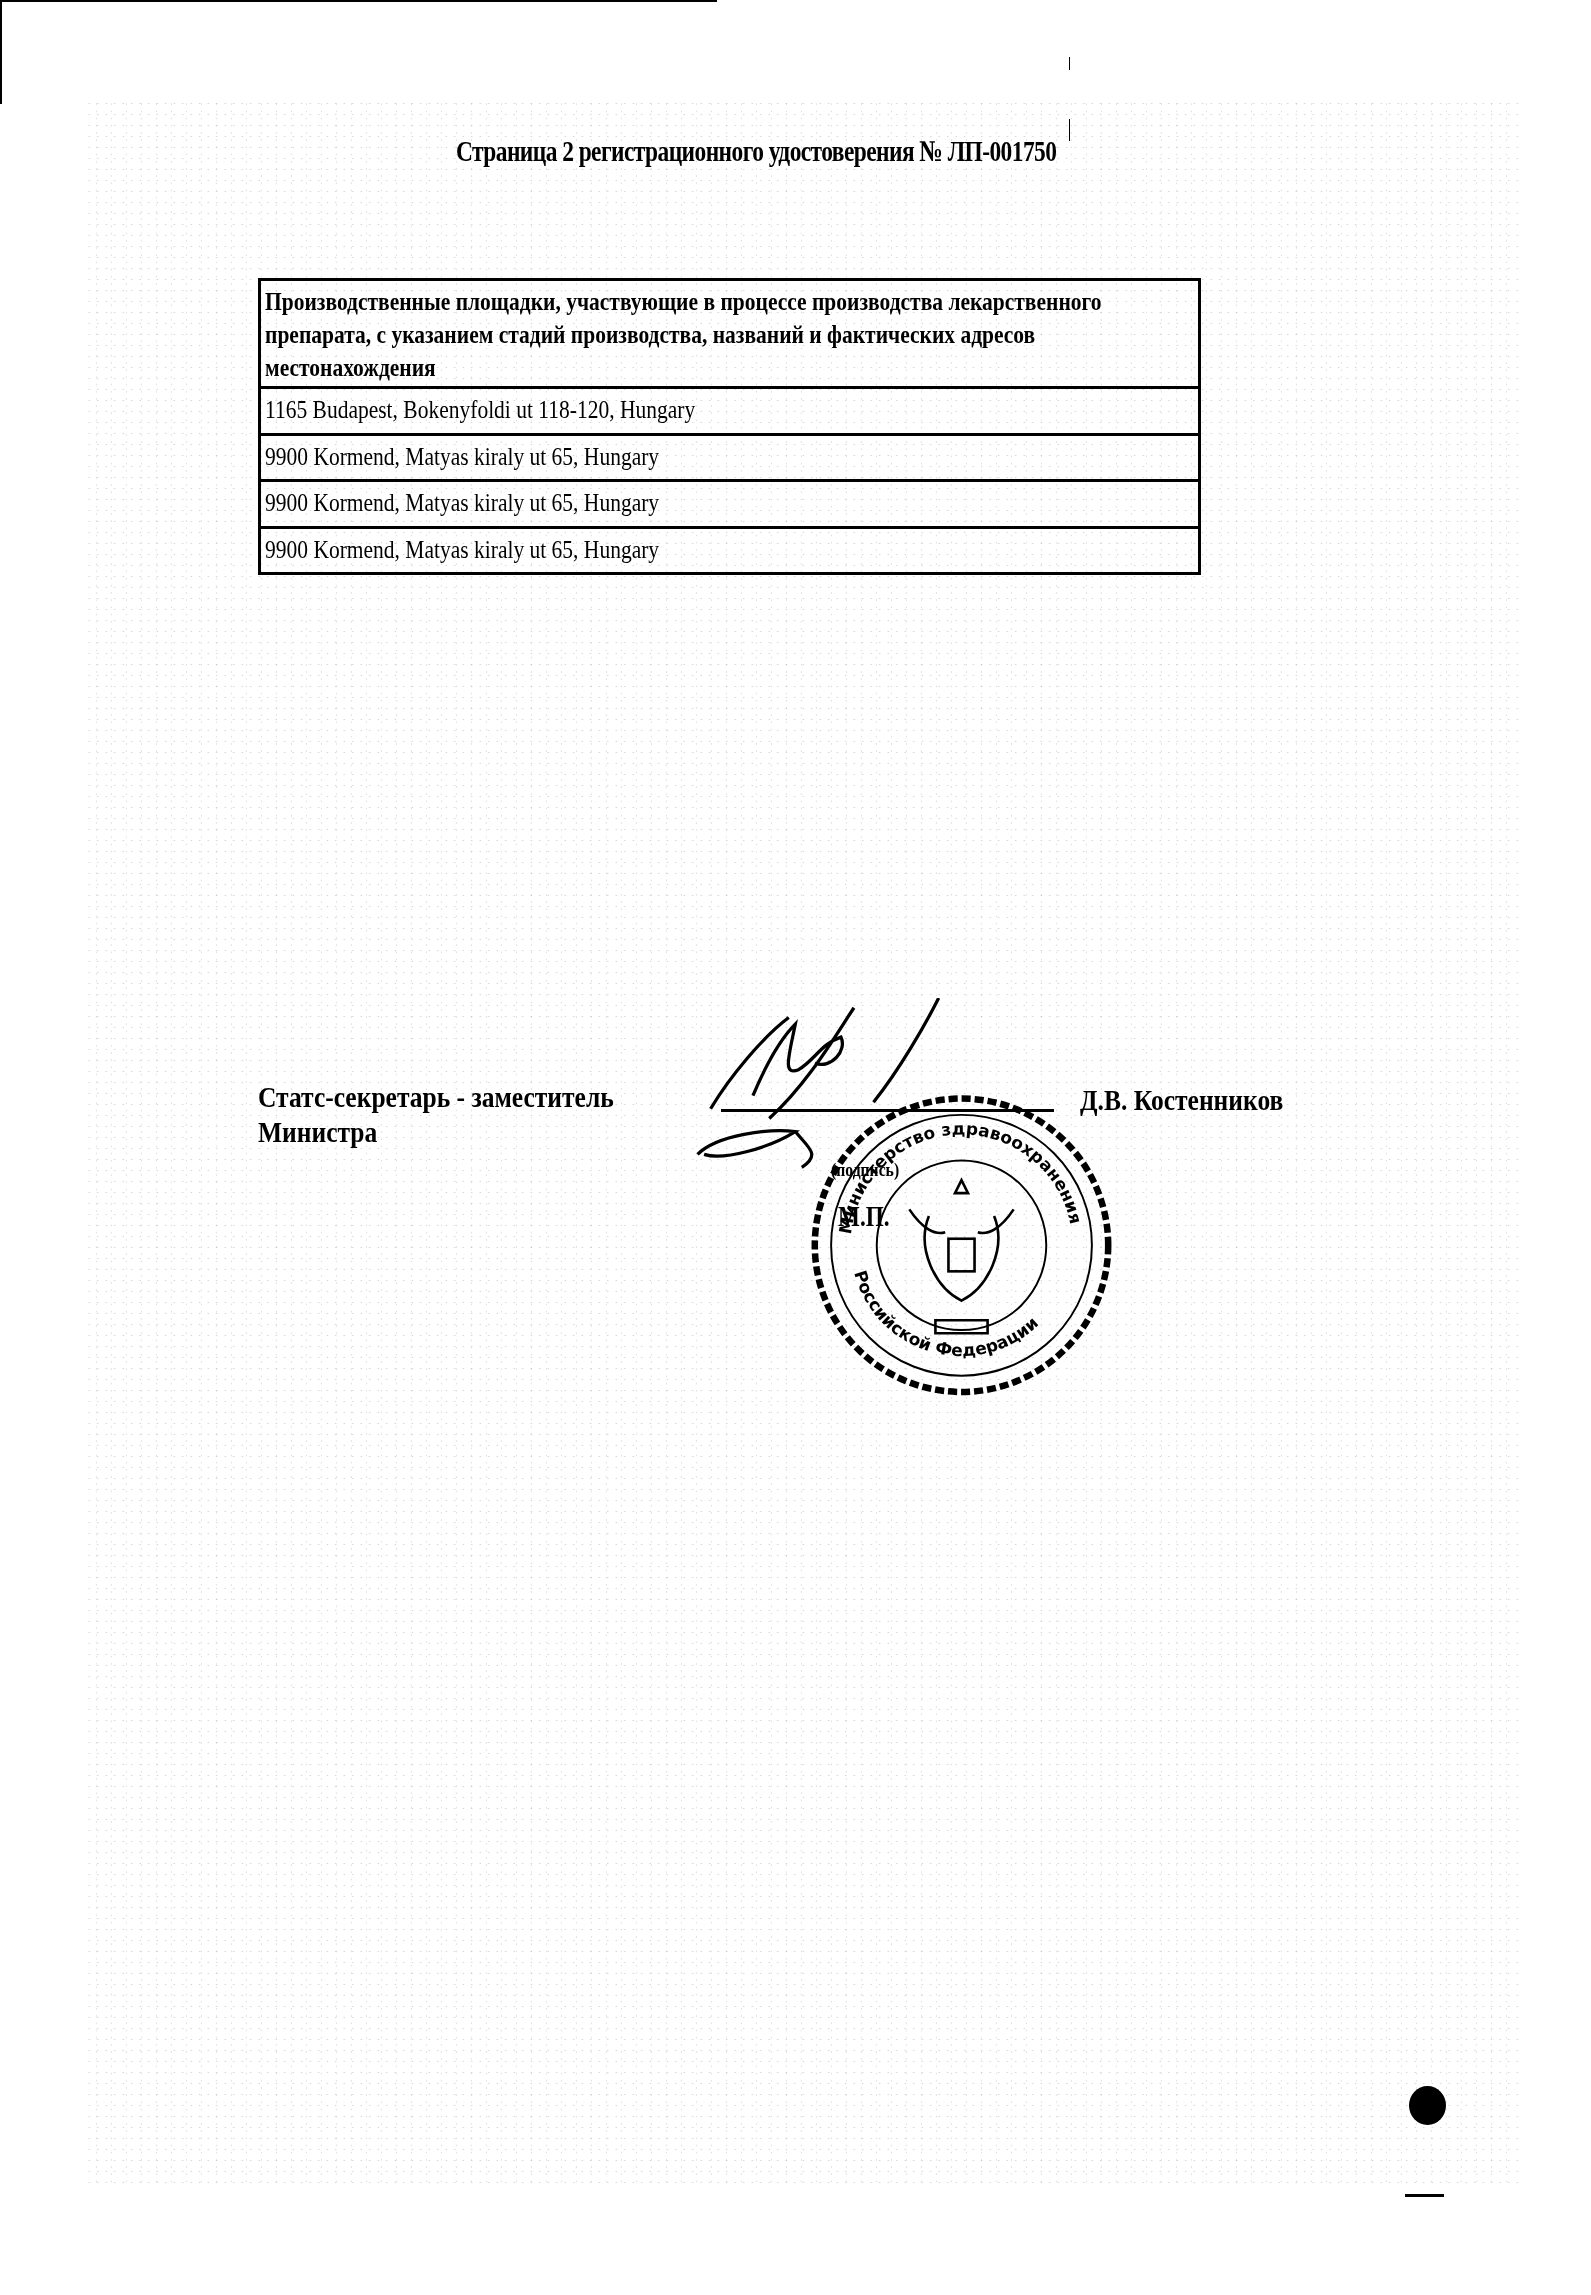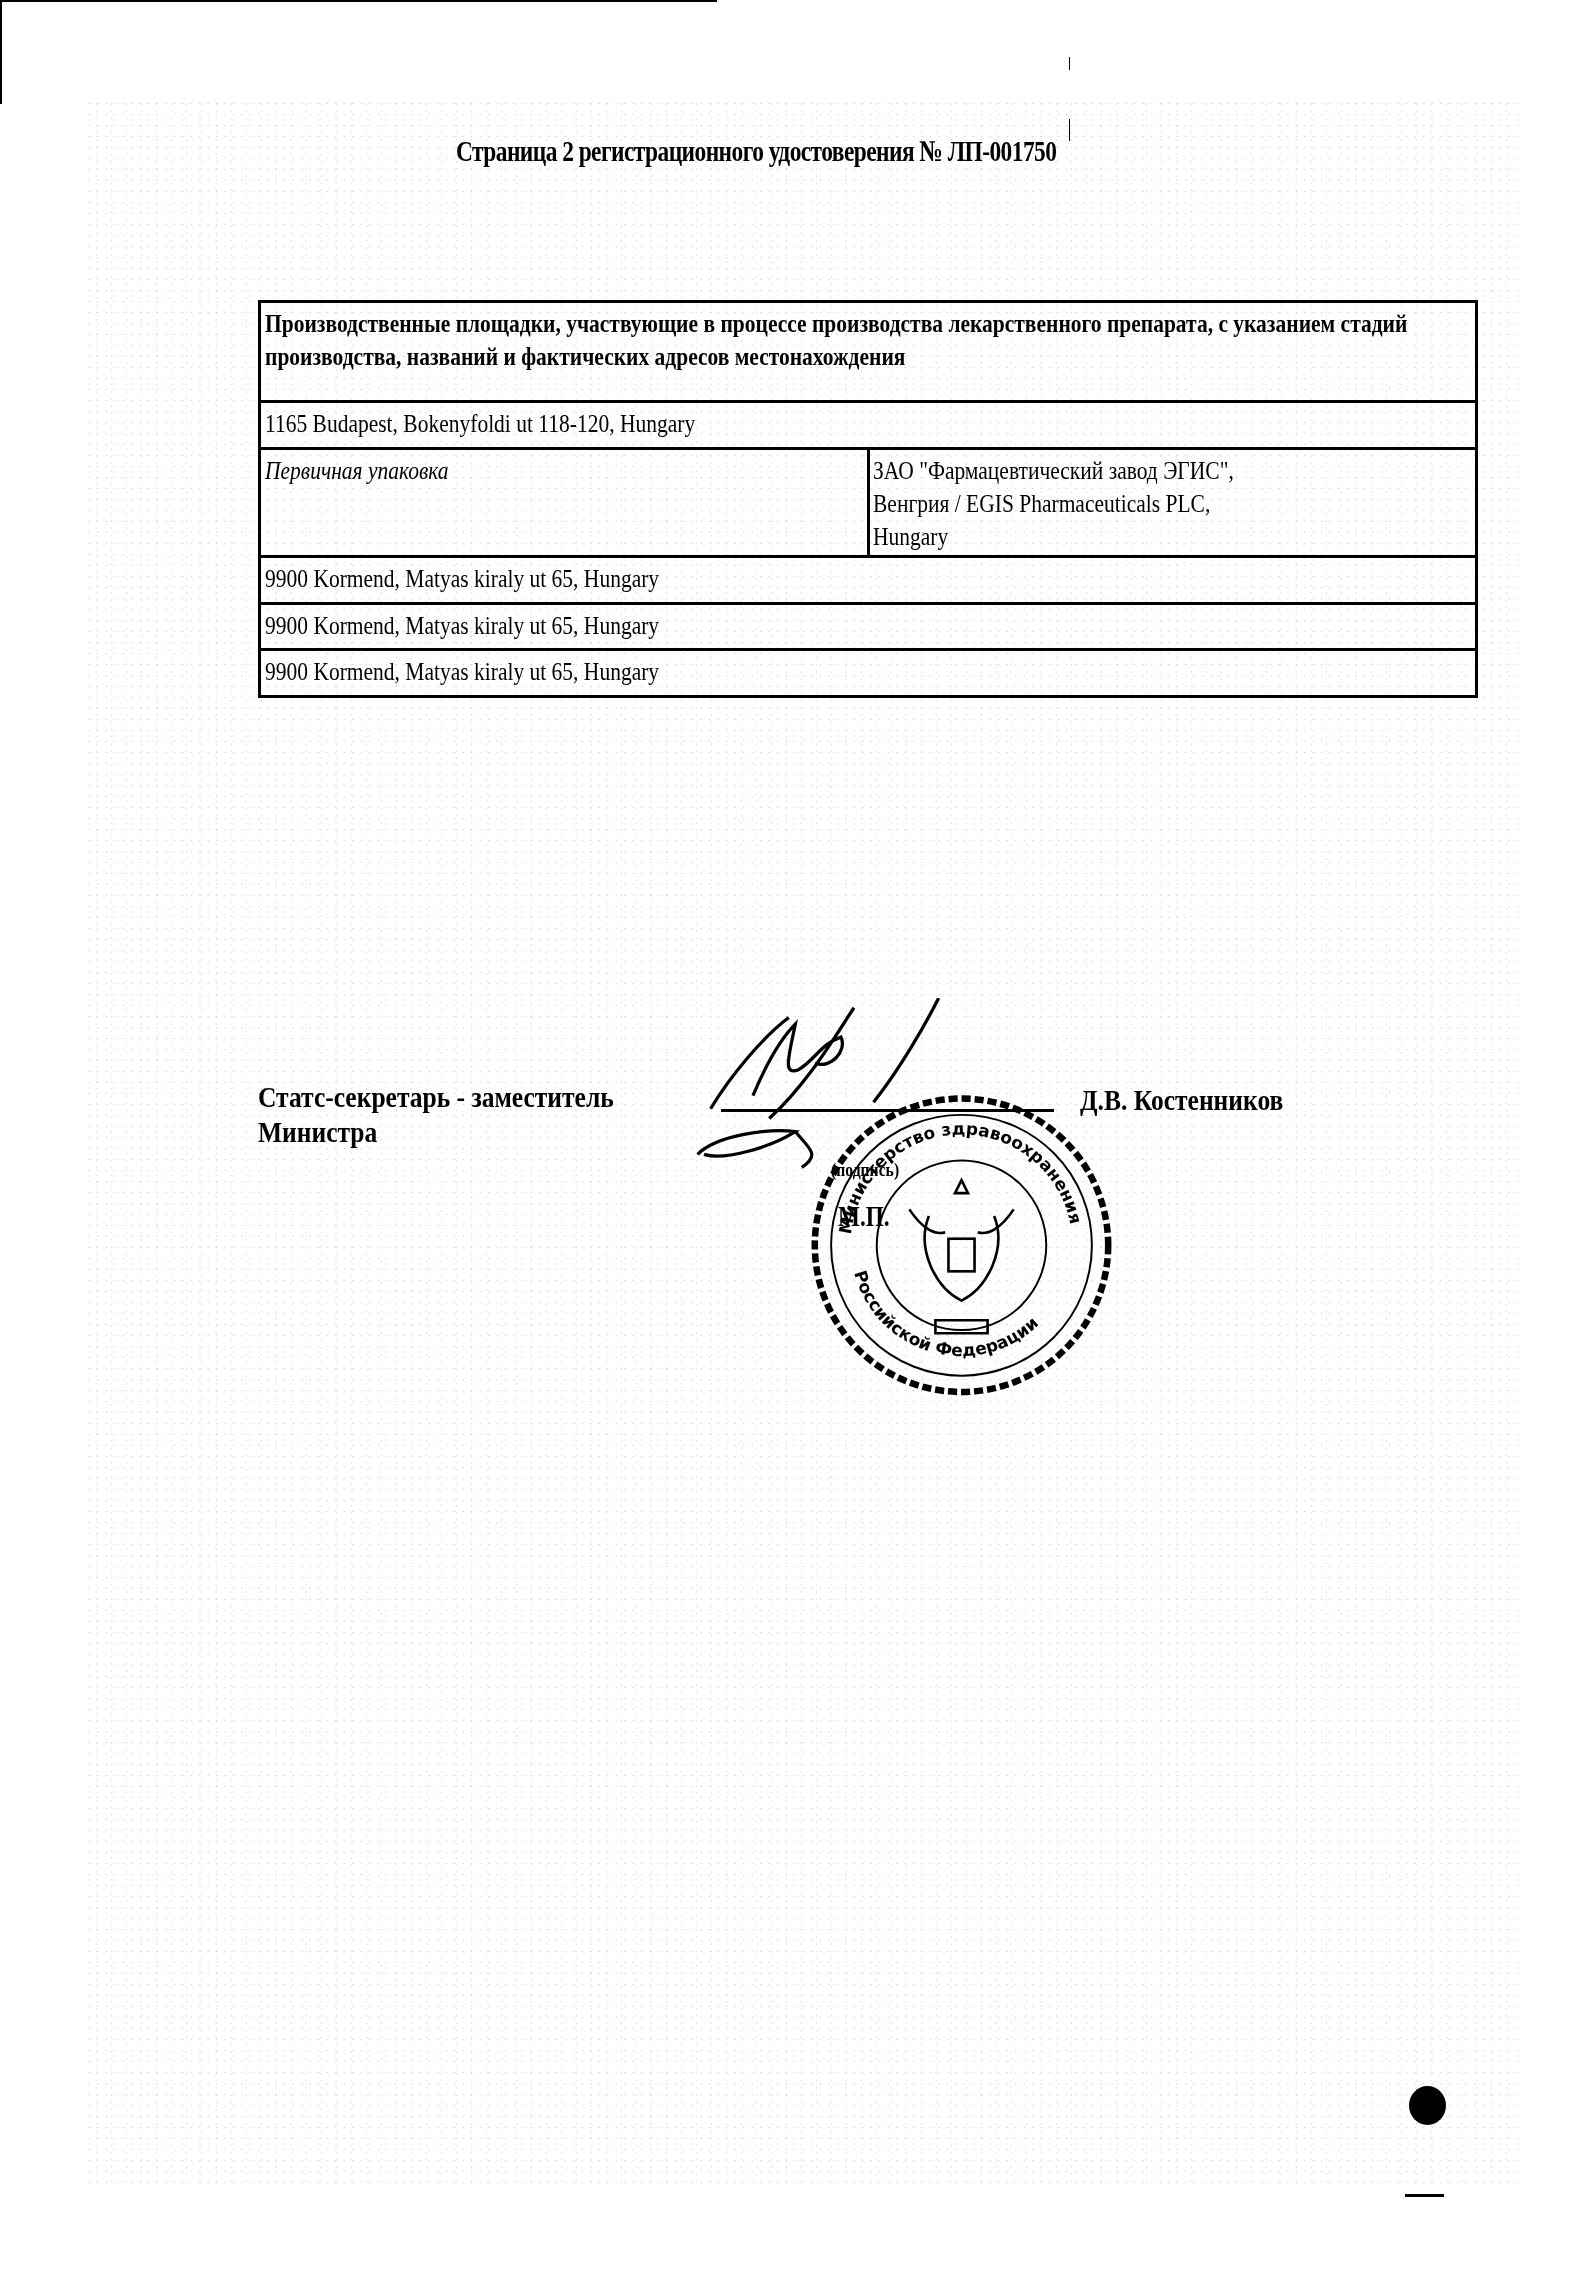--- a/index.html
+++ b/index.html
@@ -21,21 +21,21 @@
   .tick-mark { position: absolute; left: 1069px; top: 57px; width: 1.3px; height: 13px; background: #000; }
   .tick-mark.b { top: 119px; height: 22px; }
 
   .page-header {
     position: absolute; left: 456px; top: 134px; width: 750px;
     font-size: 30px; font-weight: bold; letter-spacing: -0.7px;
     transform: scaleX(0.78); transform-origin: left top; white-space: nowrap;
   }
 
   .sites-table {
-    position: absolute; left: 258px; top: 300px; width: 1220px;
+    position: absolute; left: 258px; top: 278px; width: 943px;
     border-collapse: collapse; table-layout: fixed;
   }
   .sites-table td {
     border: 3.3px solid #000; vertical-align: top; padding: 3.9px 3.9px 2.6px 3.9px;
     font-size: 25px; line-height: 33px;
   }
   .sites-table td.hdr { font-weight: bold; height: 91px; }
   .sites-table td.hdr .inner {
     transform: scaleX(0.86); transform-origin: left top; width: 116%;
   }
@@ -85,28 +85,20 @@
     <td class="hdr" colspan="2">
       <div class="inner">Производственные площадки, участвующие в процессе производства лекарственного препарата, с указанием стадий производства, названий и фактических адресов местонахождения</div>
     </td>
   </tr>
 
   <tr>
     <td class="addr" colspan="2"><span class="cond">1165 Budapest, Bokenyfoldi ut 118-120, Hungary</span></td>
   </tr>
 
   <tr>
-    <td class="stage"><span class="cond">Первичная упаковка</span></td>
-    <td class="org">
-      <span class="cond">ЗАО "Фармацевтический завод ЭГИС",</span><br>
-      <span class="cond">Венгрия / EGIS Pharmaceuticals PLC,</span><br>
-      <span class="cond">Hungary</span>
-    </td>
-  </tr>
-  <tr>
     <td class="addr" colspan="2"><span class="cond">9900 Kormend, Matyas kiraly ut 65, Hungary</span></td>
   </tr>
 
   <tr>
     <td class="addr" colspan="2"><span class="cond">9900 Kormend, Matyas kiraly ut 65, Hungary</span></td>
   </tr>
 
   <tr>
     <td class="addr" colspan="2"><span class="cond">9900 Kormend, Matyas kiraly ut 65, Hungary</span></td>
   </tr>

